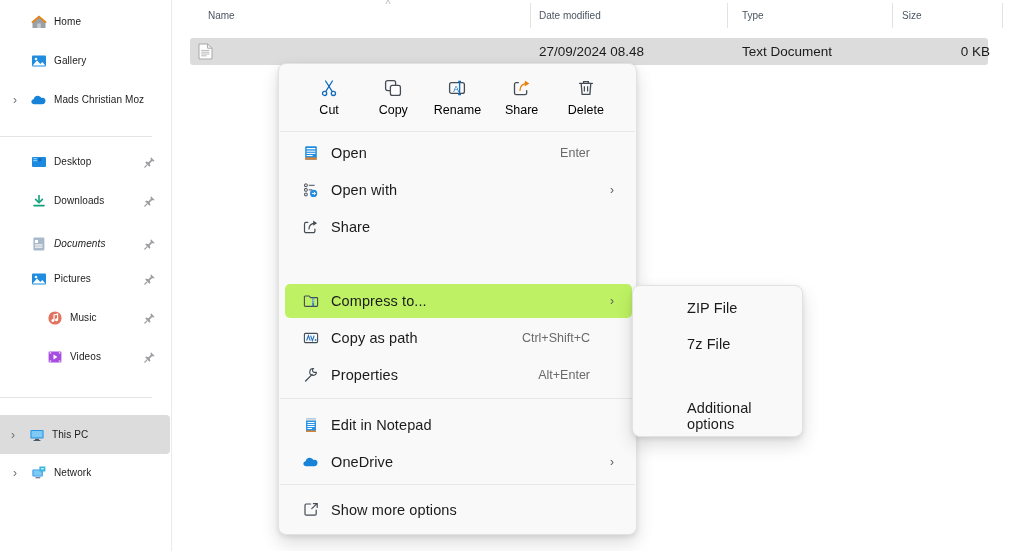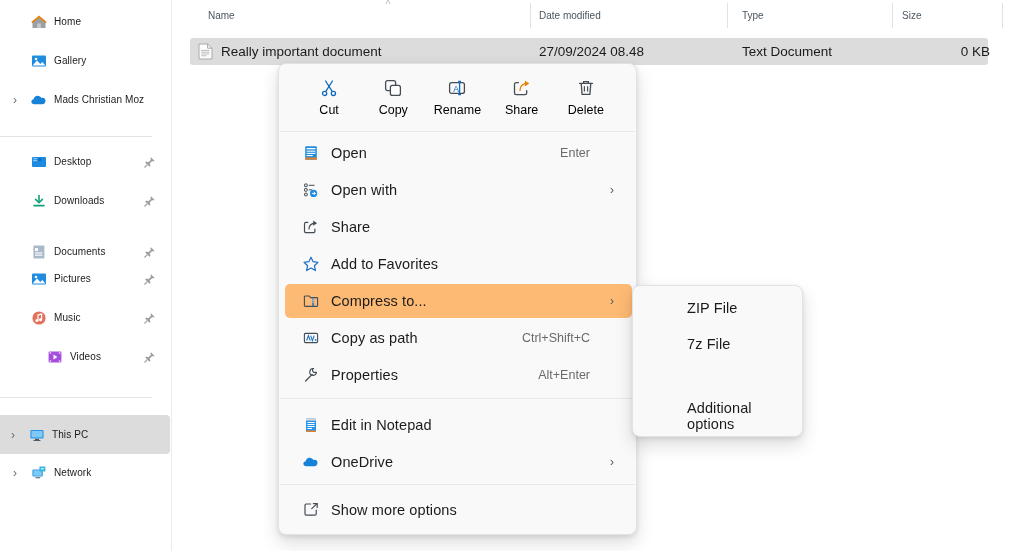--- a/index.html
+++ b/index.html
@@ -82,21 +82,21 @@
     align-items: center; justify-content: center; gap: 4px; border-radius: 5px;
   }
   .cmd-icon { width: 22px; height: 22px; display: flex; align-items: center; justify-content: center; }
   .cmd-label { font-size: 12.5px; color: #000000; }
   .menu-sep { position: absolute; left: 1px; right: 1px; height: 1px; background: #e8e8e8; }
 
   .mi {
     position: absolute; left: 6px; width: 347px; height: 34px;
     display: flex; align-items: center; border-radius: 5px;
   }
-  .mi.hover { background: #fdba74; }
+  .mi.hover { background: #bef264; }
   .mi-icon {
     position: absolute; left: 16px; width: 20px; height: 20px;
     display: flex; align-items: center; justify-content: center;
   }
   .mi-label {
     position: absolute; left: 46px; font-size: 14.5px; color: #1b1b1b;
     letter-spacing: .1px; white-space: nowrap;
   }
   .mi-accel {
     position: absolute; right: 42px; font-size: 12.5px; color: #6a6a6a; white-space: nowrap;
@@ -186,21 +186,21 @@
       </span>
       <span class="nav-label">Downloads</span>
       <span class="nav-pin">
         <svg width="13" height="13" viewBox="0 0 14 14">
           <path d="M8.6 1.4 L12.6 5.4 L11 6 L10 5.4 L7.2 8.2 L8 10.6 L7 11.6 L2.4 7 L3.4 6 L5.8 6.8 L8.6 4 L8 3 Z" fill="#5f6368"></path>
           <path d="M4.6 9.4 L1.6 12.4" stroke="#5f6368" stroke-width="1.2" fill="none"></path>
         </svg>
       </span>
     </div>
 
-    <div class="nav-item" style="top:232px;position:absolute;left:0;right:0;">
+    <div class="nav-item" style="top:224px;position:absolute;left:0;right:0;font-style:italic;">
       <span class="nav-icon">
         <svg width="18" height="18" viewBox="0 0 18 18">
           <rect x="3.4" y="2.6" width="11" height="13" rx="1" fill="#aab9c9"></rect>
           <rect x="5" y="5" width="3" height="3" fill="#ffffff"></rect>
           <rect x="5" y="9.4" width="7.4" height="1.1" fill="#ffffff"></rect>
           <rect x="5" y="11.6" width="7.4" height="1.1" fill="#ffffff"></rect>
         </svg>
       </span>
       <span class="nav-label">Documents</span>
       <span class="nav-pin">
@@ -221,21 +221,21 @@
       </span>
       <span class="nav-label">Pictures</span>
       <span class="nav-pin">
         <svg width="13" height="13" viewBox="0 0 14 14">
           <path d="M8.6 1.4 L12.6 5.4 L11 6 L10 5.4 L7.2 8.2 L8 10.6 L7 11.6 L2.4 7 L3.4 6 L5.8 6.8 L8.6 4 L8 3 Z" fill="#5f6368"></path>
           <path d="M4.6 9.4 L1.6 12.4" stroke="#5f6368" stroke-width="1.2" fill="none"></path>
         </svg>
       </span>
     </div>
 
-    <div class="nav-item" style="top:298px;position:absolute;left:0;right:0;">
+    <div class="nav-item" style="top:298px;position:absolute;left:16px;right:0;">
       <span class="nav-icon">
         <svg width="18" height="18" viewBox="0 0 18 18">
           <circle cx="9" cy="9" r="6.6" fill="#e2715e"></circle>
           <path d="M8 11.6 L8 6 L11.6 5.1 L11.6 10.7" stroke="#ffffff" stroke-width="1.2" fill="none"></path>
           <circle cx="6.9" cy="11.6" r="1.5" fill="#ffffff"></circle>
           <circle cx="10.5" cy="10.7" r="1.5" fill="#ffffff"></circle>
         </svg>
       </span>
       <span class="nav-label">Music</span>
       <span class="nav-pin">
@@ -330,21 +330,20 @@
           <path d="M1 1 L9.6 1 L14 5.2 L14 16 L1 16 Z" fill="#fdfdfd" stroke="#a8a8a8" stroke-width="1"></path>
           <path d="M9.6 1 L9.6 5.2 L14 5.2" fill="none" stroke="#a8a8a8" stroke-width="1"></path>
           <g stroke="#b4b4b4" stroke-width=".9">
             <path d="M3.2 7.4 L11.4 7.4"></path>
               <path d="M3.2 9.2 L11.4 9.2"></path>
             <path d="M3.2 11 L11.4 11"></path>
               <path d="M3.2 12.8 L8.6 12.8"></path>
           </g>
         </svg>
       </span>
-      <span class="cell" style="left:31px;">Really important document</span>
       <span class="cell" style="left:349px;">27/09/2024 08.48</span>
       <span class="cell" style="left:552px;">Text Document</span>
       <span class="cell" style="left:724px;width:76px;justify-content:flex-end;">0 KB</span>
     </div>
   </div>
 
   <div id="ctxmenu">
 
     <div id="cmdbar">
 
@@ -442,28 +441,20 @@
       <span class="mi-icon">
         <svg width="18" height="18" viewBox="0 0 18 18">
           <path d="M5.8 4.4 L4 4.4 A1.5 1.5 0 0 0 2.5 5.9 L2.5 13.2 A1.5 1.5 0 0 0 4 14.7 L11.4 14.7 A1.5 1.5 0 0 0 12.9 13.2 L12.9 11.2" fill="none" stroke="#444c55" stroke-width="1.2" stroke-linecap="round"></path>
           <path d="M7 11 C7 7.2 10 5.4 13.6 5.2" fill="none" stroke="#444c55" stroke-width="1.2" stroke-linecap="round"></path>
           <path d="M11.2 2.6 L15 5.2 L11.2 7.8 Z" fill="#444c55"></path>
         </svg>
       </span>
       <span class="mi-label">Share</span>
     </div>
 
-    <div class="mi" style="top:183px;">
-      <span class="mi-icon">
-        <svg width="18" height="18" viewBox="0 0 18 18">
-          <path d="M9 2.2 L11.1 6.7 L16 7.3 L12.4 10.7 L13.4 15.6 L9 13.1 L4.6 15.6 L5.6 10.7 L2 7.3 L6.9 6.7 Z" fill="none" stroke="#1f6fc4" stroke-width="1.2" stroke-linejoin="round"></path>
-        </svg>
-      </span>
-      <span class="mi-label">Add to Favorites</span>
-    </div>
 
     <div class="mi hover" style="top:220px;">
       <span class="mi-icon">
         <svg width="18" height="18" viewBox="0 0 18 18">
           <path d="M2.4 5 L2.4 13.6 A.8 .8 0 0 0 3.2 14.4 L14.8 14.4 A.8 .8 0 0 0 15.6 13.6 L15.6 6.4 A.8 .8 0 0 0 14.8 5.6 L8.6 5.6 L7.2 4 L3.2 4 A.8 .8 0 0 0 2.4 5 Z" fill="none" stroke="#444c55" stroke-width="1.1" stroke-linejoin="round"></path>
           <rect x="10.2" y="5.6" width="1.9" height="8.8" fill="#1f6fc4" opacity=".85"></rect>
           <path d="M10.6 7 L11.8 7 M10.6 8.6 L11.8 8.6 M10.6 10.2 L11.8 10.2" stroke="#ffffff" stroke-width=".8"></path>
         </svg>
       </span>
       <span class="mi-label">Compress to...</span>

